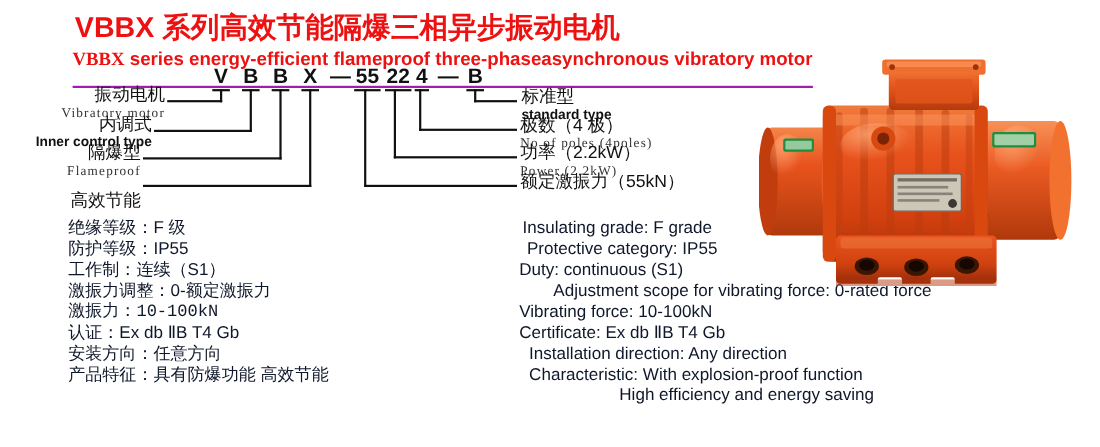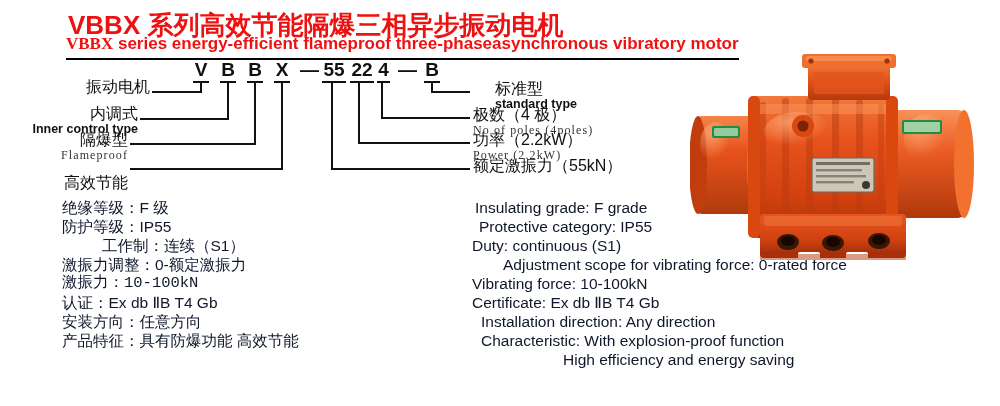--- a/index.html
+++ b/index.html
@@ -25,27 +25,27 @@
     font-size: 26px;
     font-weight: bold;
     color: #ee1111;
     letter-spacing: 0px;
     white-space: nowrap;
     font-family: "Liberation Sans", sans-serif;
   }
   .title-en {
     position: absolute;
     left: 66px;
-    top: 34px;
+    top: 44px;
     font-size: 17px;
     font-weight: bold;
     color: #ee1111;
     white-space: nowrap;
-    border-bottom: 2px solid #000000;
-    padding-bottom: 4px;
+    border-bottom: 2px solid #a21caf;
+    padding-bottom: 14px;
     font-family: "Liberation Sans", sans-serif;
   }
   .title-en .serifpart {
     font-family: "Liberation Serif", serif;
     font-weight: bold;
   }
 
   
   .code-char {
     position: absolute;
@@ -171,58 +171,59 @@
   <div class="hline" style="left:381px; top:117px; width:89px;"></div>
 
   <div class="vline" style="left:358px; top:81px; height:63px;"></div>
   <div class="hline" style="left:358px; top:142px; width:112px;"></div>
 
   <div class="vline" style="left:331px; top:81px; height:89px;"></div>
   <div class="hline" style="left:331px; top:168px; width:139px;"></div>
 
   <div class="lbl leftalign" style="left:0px; top:78px; width:150px;">
     <span class="cn">振动电机</span>
+    <span class="en-serif">Vibratory motor</span>
   </div>
 
   <div class="lbl leftalign" style="left:0px; top:105px; width:138px;">
     <span class="cn">内调式</span>
     <span class="en-sans">Inner control type</span>
   </div>
 
   <div class="lbl leftalign" style="left:0px; top:131px; width:128px;">
     <span class="cn">隔爆型</span>
     <span class="en-serif">Flameproof</span>
   </div>
 
   <div class="lbl leftalign" style="left:0px; top:156px; width:128px;margin-top:18px;">
     <span class="cn">高效节能</span>
   </div>
 
-  <div class="lbl right" style="left:495px; top:80px;">
+  <div class="lbl right" style="left:474px; top:80px;">
     <span class="cn">标准型</span>
     <span class="en-sans">standard type</span>
   </div>
 
   <div class="lbl right" style="left:473px; top:106px;">
     <span class="cn">极数（4 极）</span>
     <span class="en-serif">No of poles (4poles)</span>
   </div>
 
   <div class="lbl right" style="left:473px; top:131px;">
     <span class="cn">功率（2.2kW）</span>
     <span class="en-serif">Power (2.2kW)</span>
   </div>
 
   <div class="lbl right" style="left:473px; top:157px;">
     <span class="cn">额定激振力（55kN）</span>
   </div>
 
   <div class="spec-line spec-cn" style="left:62px; top:199px;">绝缘等级：F 级</div>
   <div class="spec-line spec-cn" style="left:62px; top:218px;">防护等级：IP55</div>
-  <div class="spec-line spec-cn" style="left:62px; top:237px;margin-left:40px;">工作制：连续（S1）</div>
+  <div class="spec-line spec-cn" style="left:62px; top:237px;">工作制：连续（S1）</div>
   <div class="spec-line spec-cn" style="left:62px; top:256px;">激振力调整：0-额定激振力</div>
   <div class="spec-line spec-cn" style="left:62px; top:275px;font-family:Liberation Mono, monospace;">激振力：10-100kN</div>
   <div class="spec-line spec-cn" style="left:62px; top:294px;">认证：Ex db ⅡB T4 Gb</div>
   <div class="spec-line spec-cn" style="left:62px; top:313px;">安装方向：任意方向</div>
   <div class="spec-line spec-cn" style="left:62px; top:332px;">产品特征：具有防爆功能 高效节能</div>
 
   <div class="spec-line" style="left:475px; top:199px;">Insulating grade: F grade</div>
   <div class="spec-line" style="left:479px; top:218px;">Protective category: IP55</div>
   <div class="spec-line" style="left:472px; top:237px;">Duty: continuous (S1)</div>
   <div class="spec-line" style="left:503px; top:256px;text-align:center;">Adjustment scope for vibrating force: 0-rated force</div>

